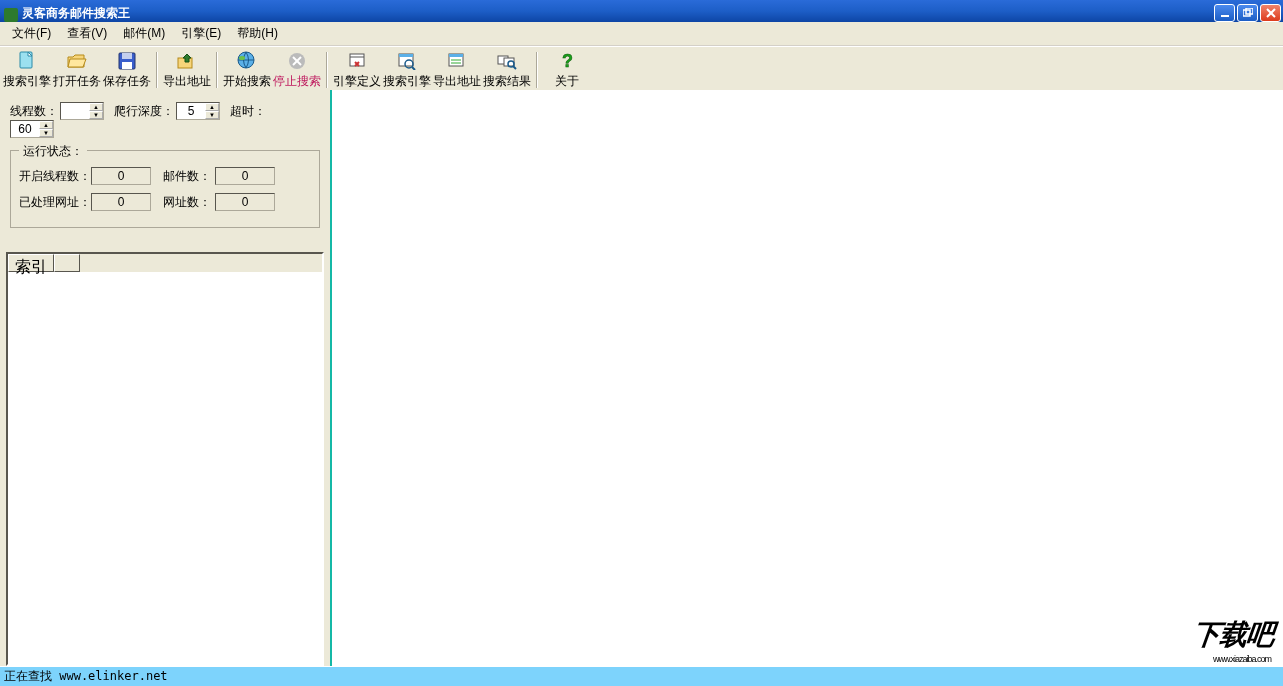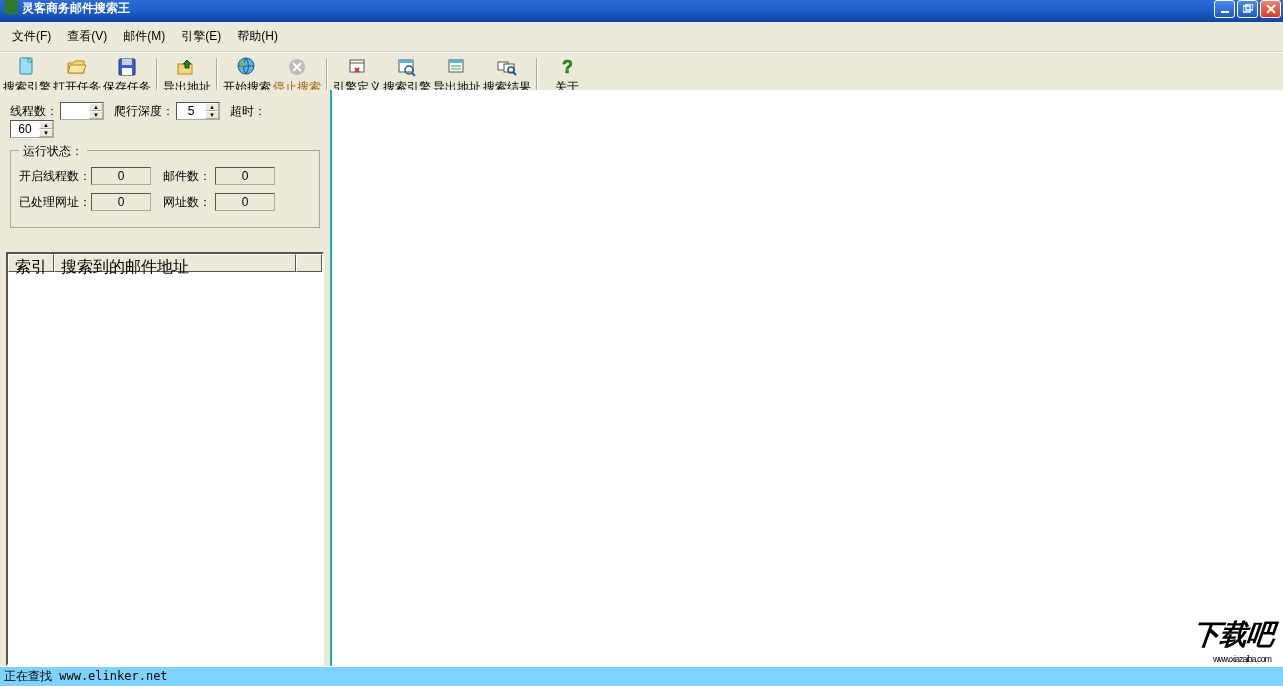--- a/index.html
+++ b/index.html
@@ -11,21 +11,21 @@
   height: 686px;
   overflow: hidden;
   position: relative;
 }
 
 
 .titlebar {
   height: 22px;
   background: linear-gradient(to bottom, #2a6bd8 0%, #1d5ec7 50%, #0d45a5 100%);
   display: flex;
-  align-items: flex-start;
+  align-items: flex-end;
   color: white;
   padding-left: 4px;
   font-weight: bold;
 }
 .titlebar .app-icon {
   width: 14px; height: 14px;
   background: #2d7a2d;
   border-radius: 2px;
   margin-right: 4px;
 }
@@ -40,21 +40,21 @@
   align-items: center;
   justify-content: center;
   background: linear-gradient(to bottom, #4b8aee, #1b5dc5);
   cursor: pointer;
 }
 .win-btn.close { background: linear-gradient(to bottom, #f0836a, #dd3b1c); }
 .win-btn svg { width: 10px; height: 10px; }
 
 
 .menubar {
-  height: 30px;
+  height: 24px;
   background: #ECE9D8;
   border-bottom: 1px solid #d4d0c8;
   display: flex;
   align-items: center;
   padding-left: 4px;
 }
 .menu-item {
   padding: 2px 8px;
   cursor: pointer;
 }
@@ -80,21 +80,21 @@
 .tb-btn {
   display: flex;
   flex-direction: column;
   align-items: center;
   justify-content: center;
   width: 50px;
   height: 42px;
   border: 1px solid transparent;
   cursor: pointer;
 }
-.tb-btn.disabled { color: #a16207; cursor: default; }
+.tb-btn.disabled { color: #be185d; cursor: default; }
 .tb-icon { width: 20px; height: 20px; margin-bottom: 2px; display:flex; align-items:center; justify-content:center; }
 .tb-label { font-size: 12px; white-space: nowrap; }
 
 
 .client {
   position: absolute;
   top: 90px; left: 0; right: 0; bottom: 20px;
   display: flex;
 }
 .left-panel {
@@ -444,21 +444,20 @@
         <span class="slbl">已处理网址：</span>
         <span class="stat-box">0</span>
         <span class="slbl" style="width:52px">网址数：</span>
         <span class="stat-box">0</span>
       </div>
     </div>
 
     <div class="list-container">
       <div class="list-header">
         <div class="lh-col c0">索引</div>
-        <div class="lh-col c1">搜索到的邮件地址</div>
         <div class="lh-col c2"></div>
       </div>
     </div>
   </div>
 
   <div class="right-panel"></div>
 </div>
 
 <div class="statusbar">
   <span>正在查找 www.elinker.net</span>

